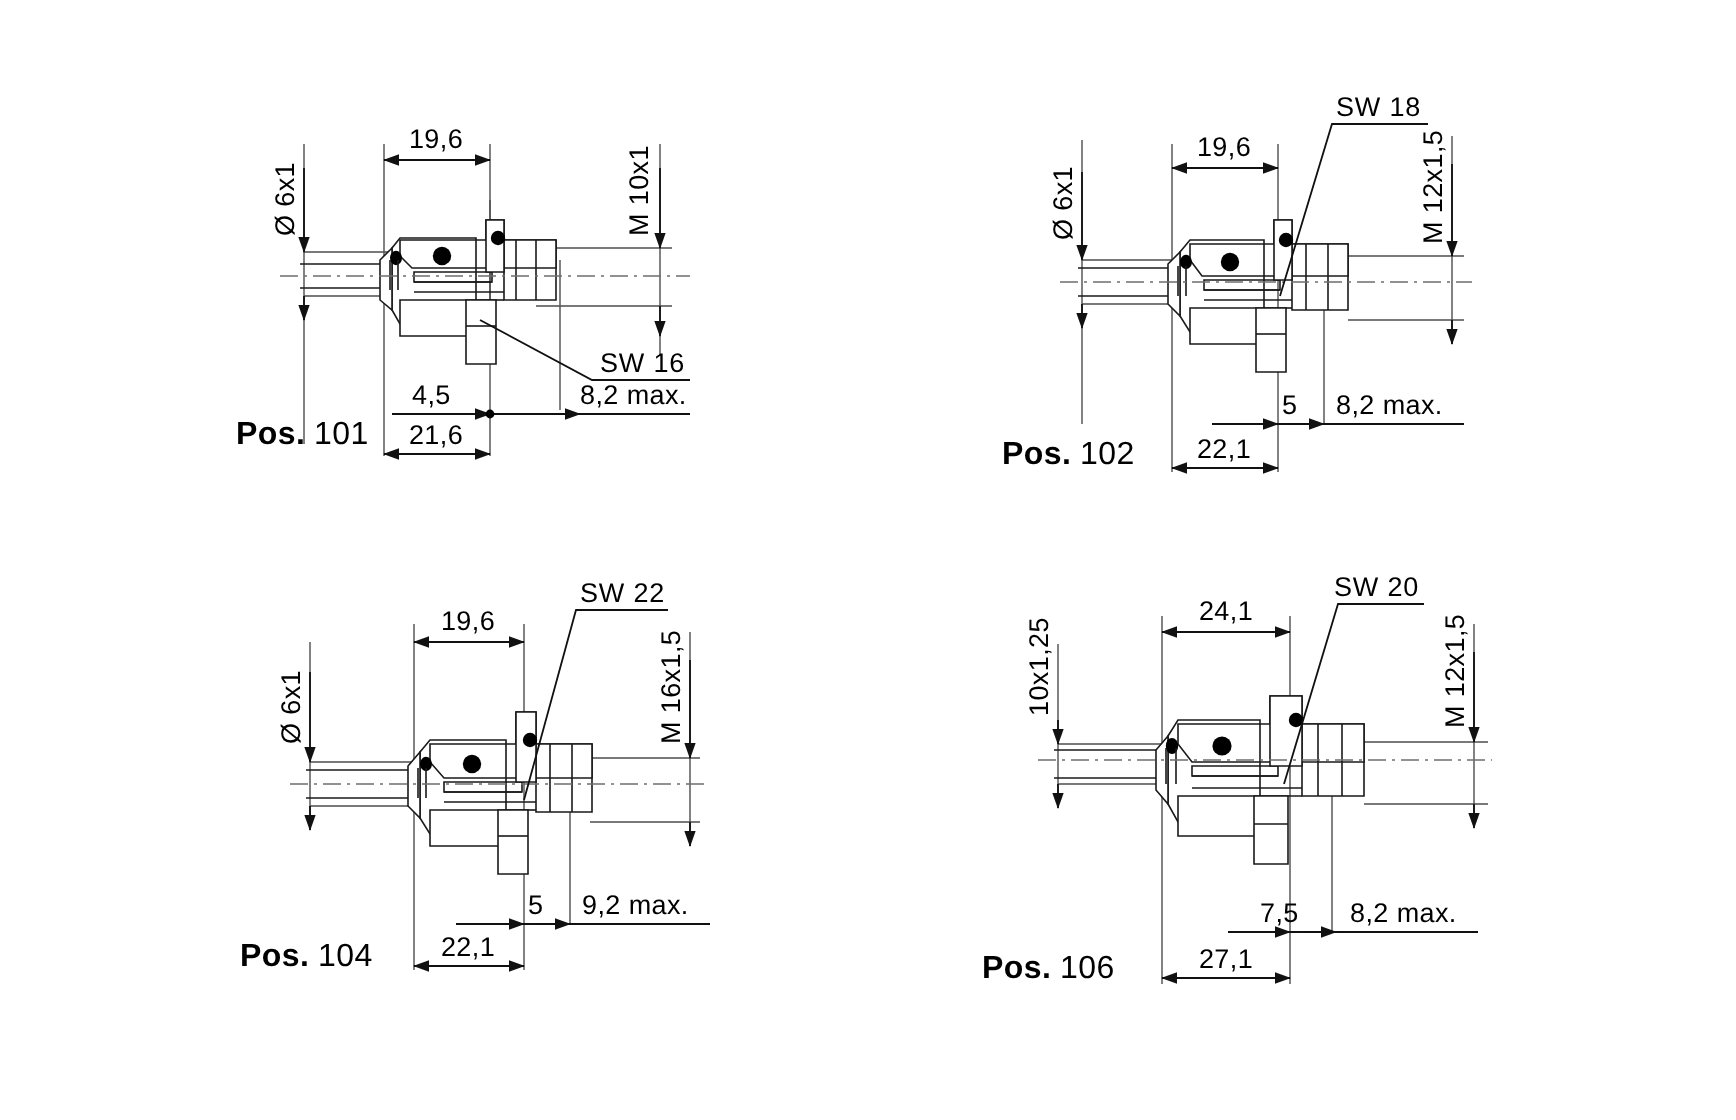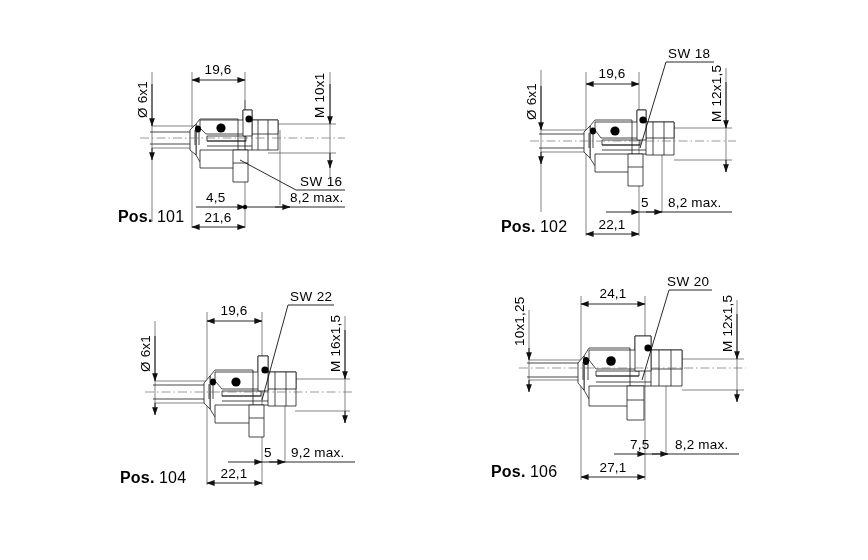--- a/index.html
+++ b/index.html
@@ -22,21 +22,21 @@
     background: #ffffff;
   }
   .drawing-cell {
     position: absolute;
     width: 434px;
     height: 280px;
   }
   #cell-101 { left: 0;   top: 0; }
   #cell-102 { left: 434px; top: 0; }
   #cell-104 { left: 0;   top: 280px; }
-  #cell-106 { left: 434px; top: 268px; }
+  #cell-106 { left: 434px; top: 280px; }
 
   svg.dwg {
     display: block;
     width: 434px;
     height: 280px;
   }
   
   .thin   { stroke: #1a1a1a; stroke-width: 0.8; fill: none; }
   .ext    { stroke: #4d4d4d; stroke-width: 0.7; fill: none; }
   .center { stroke: #6e6e6e; stroke-width: 0.7; fill: none;

